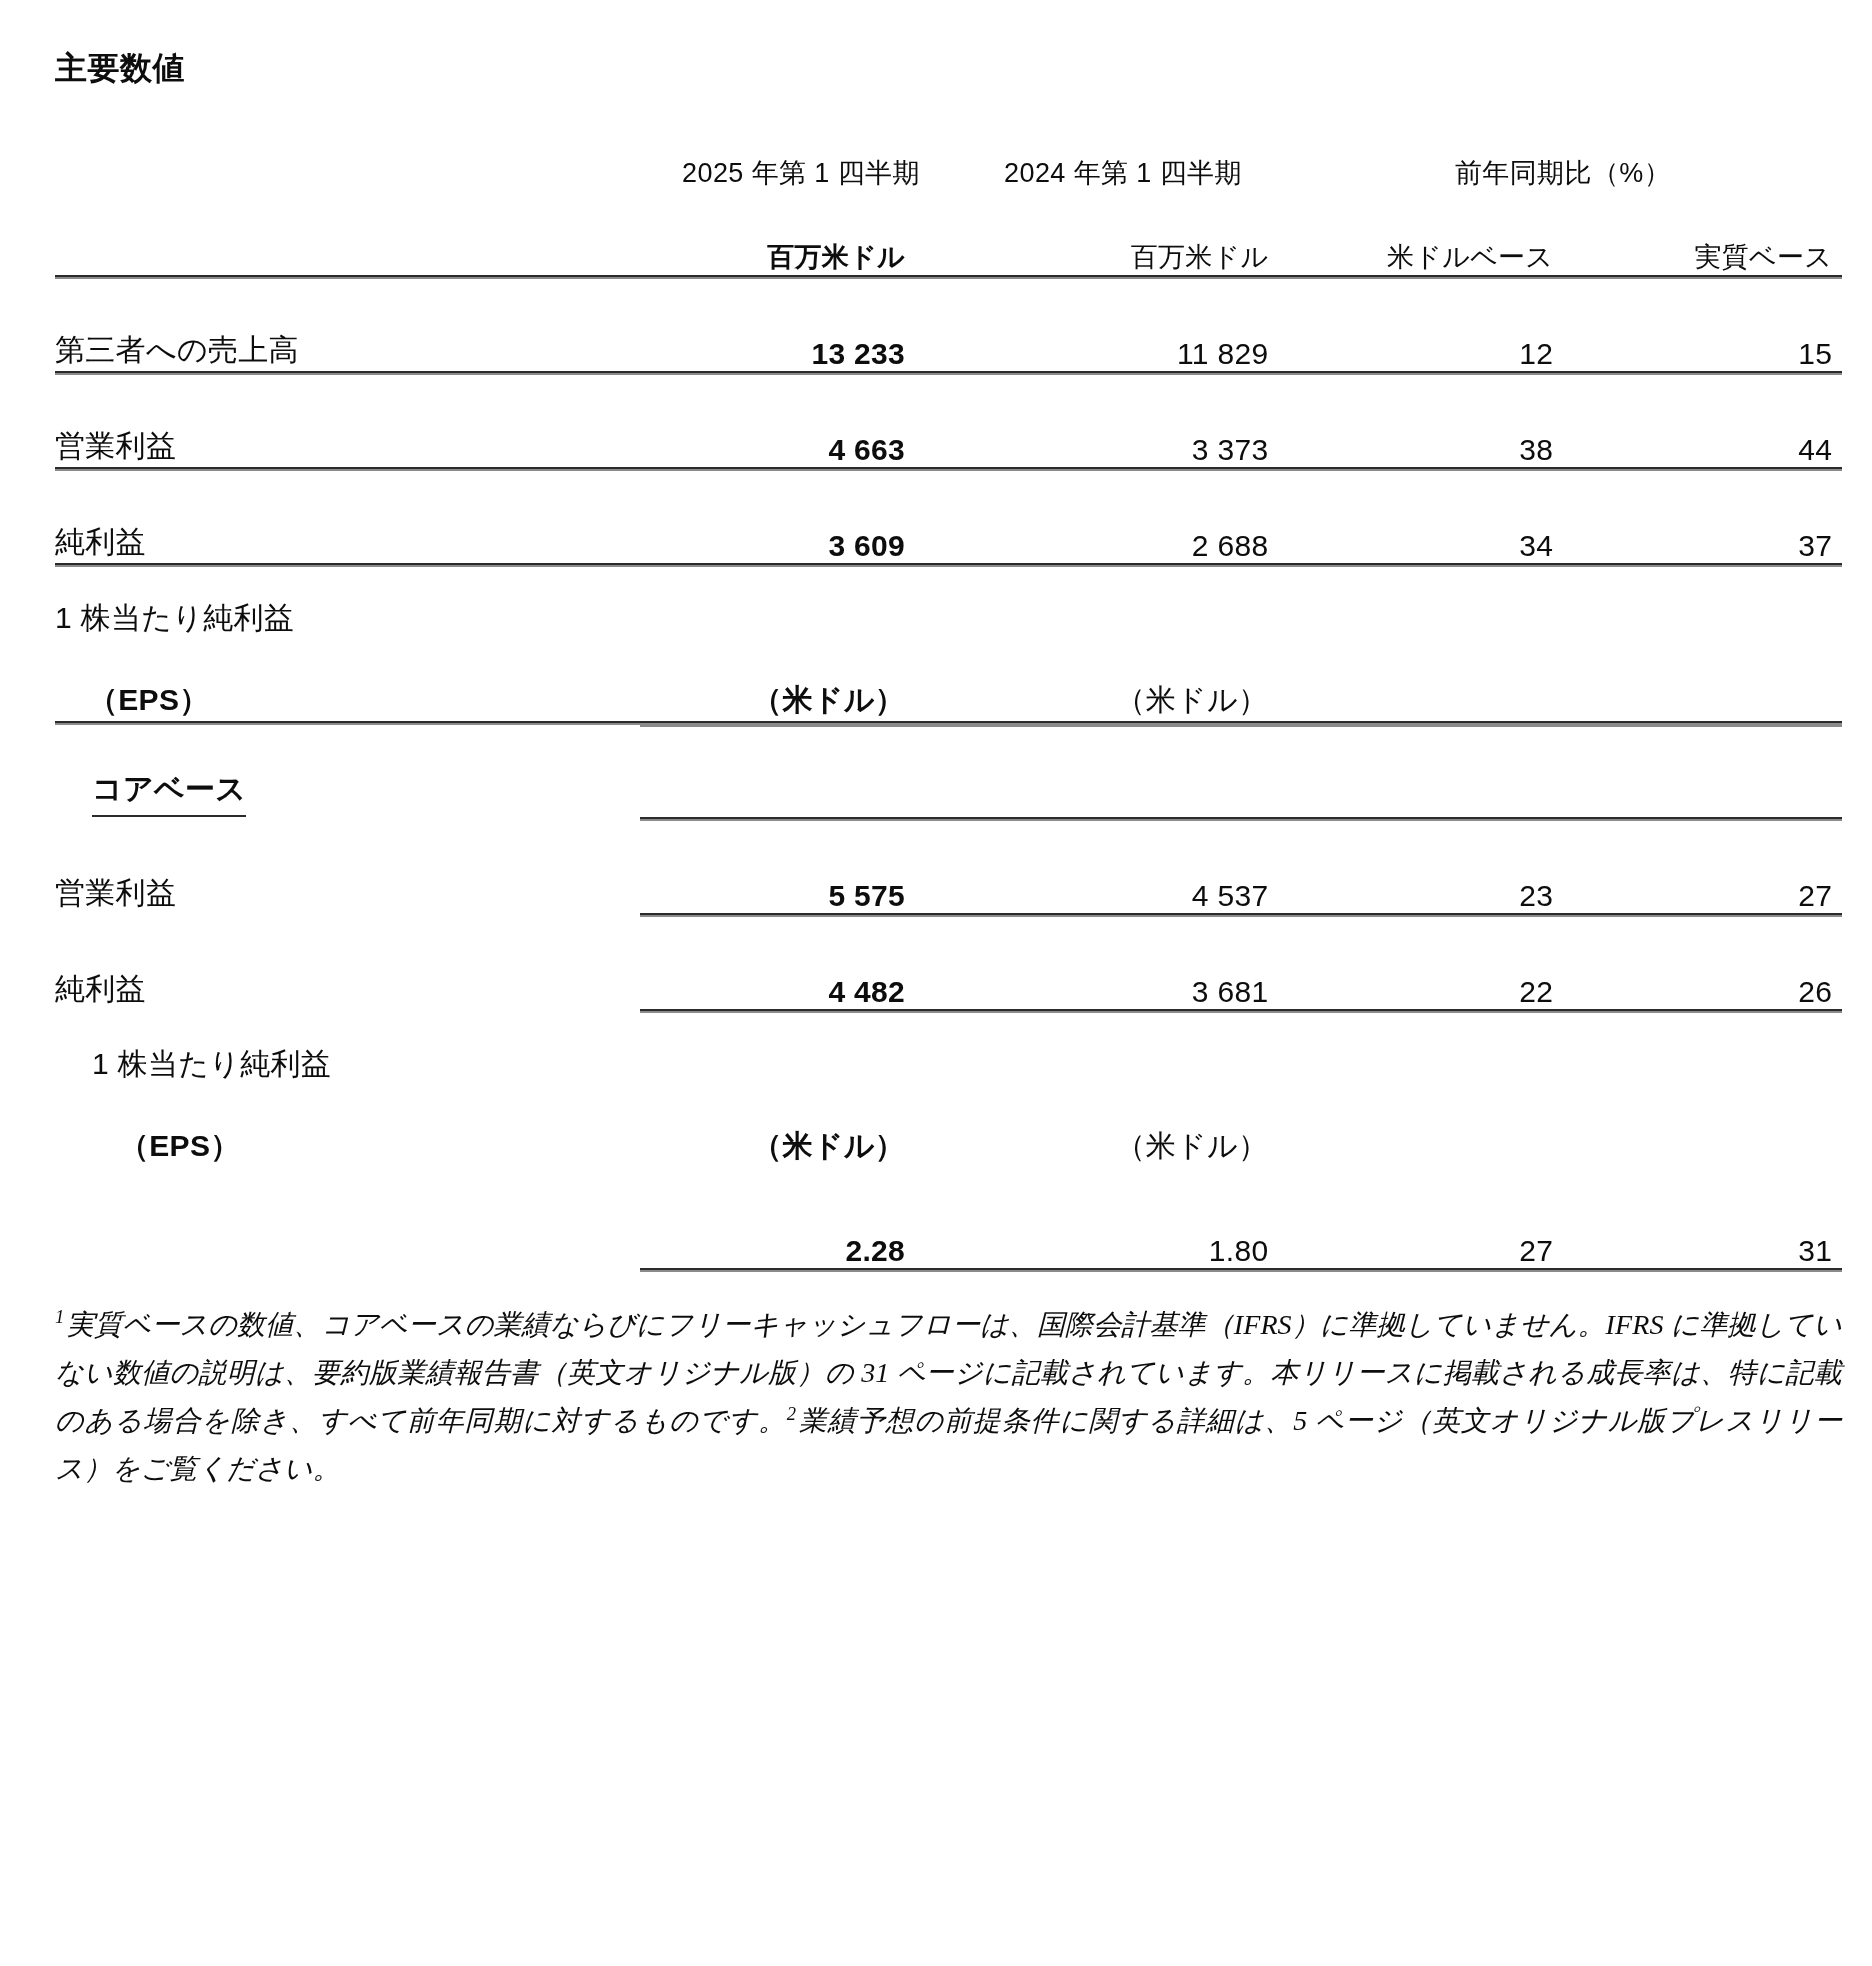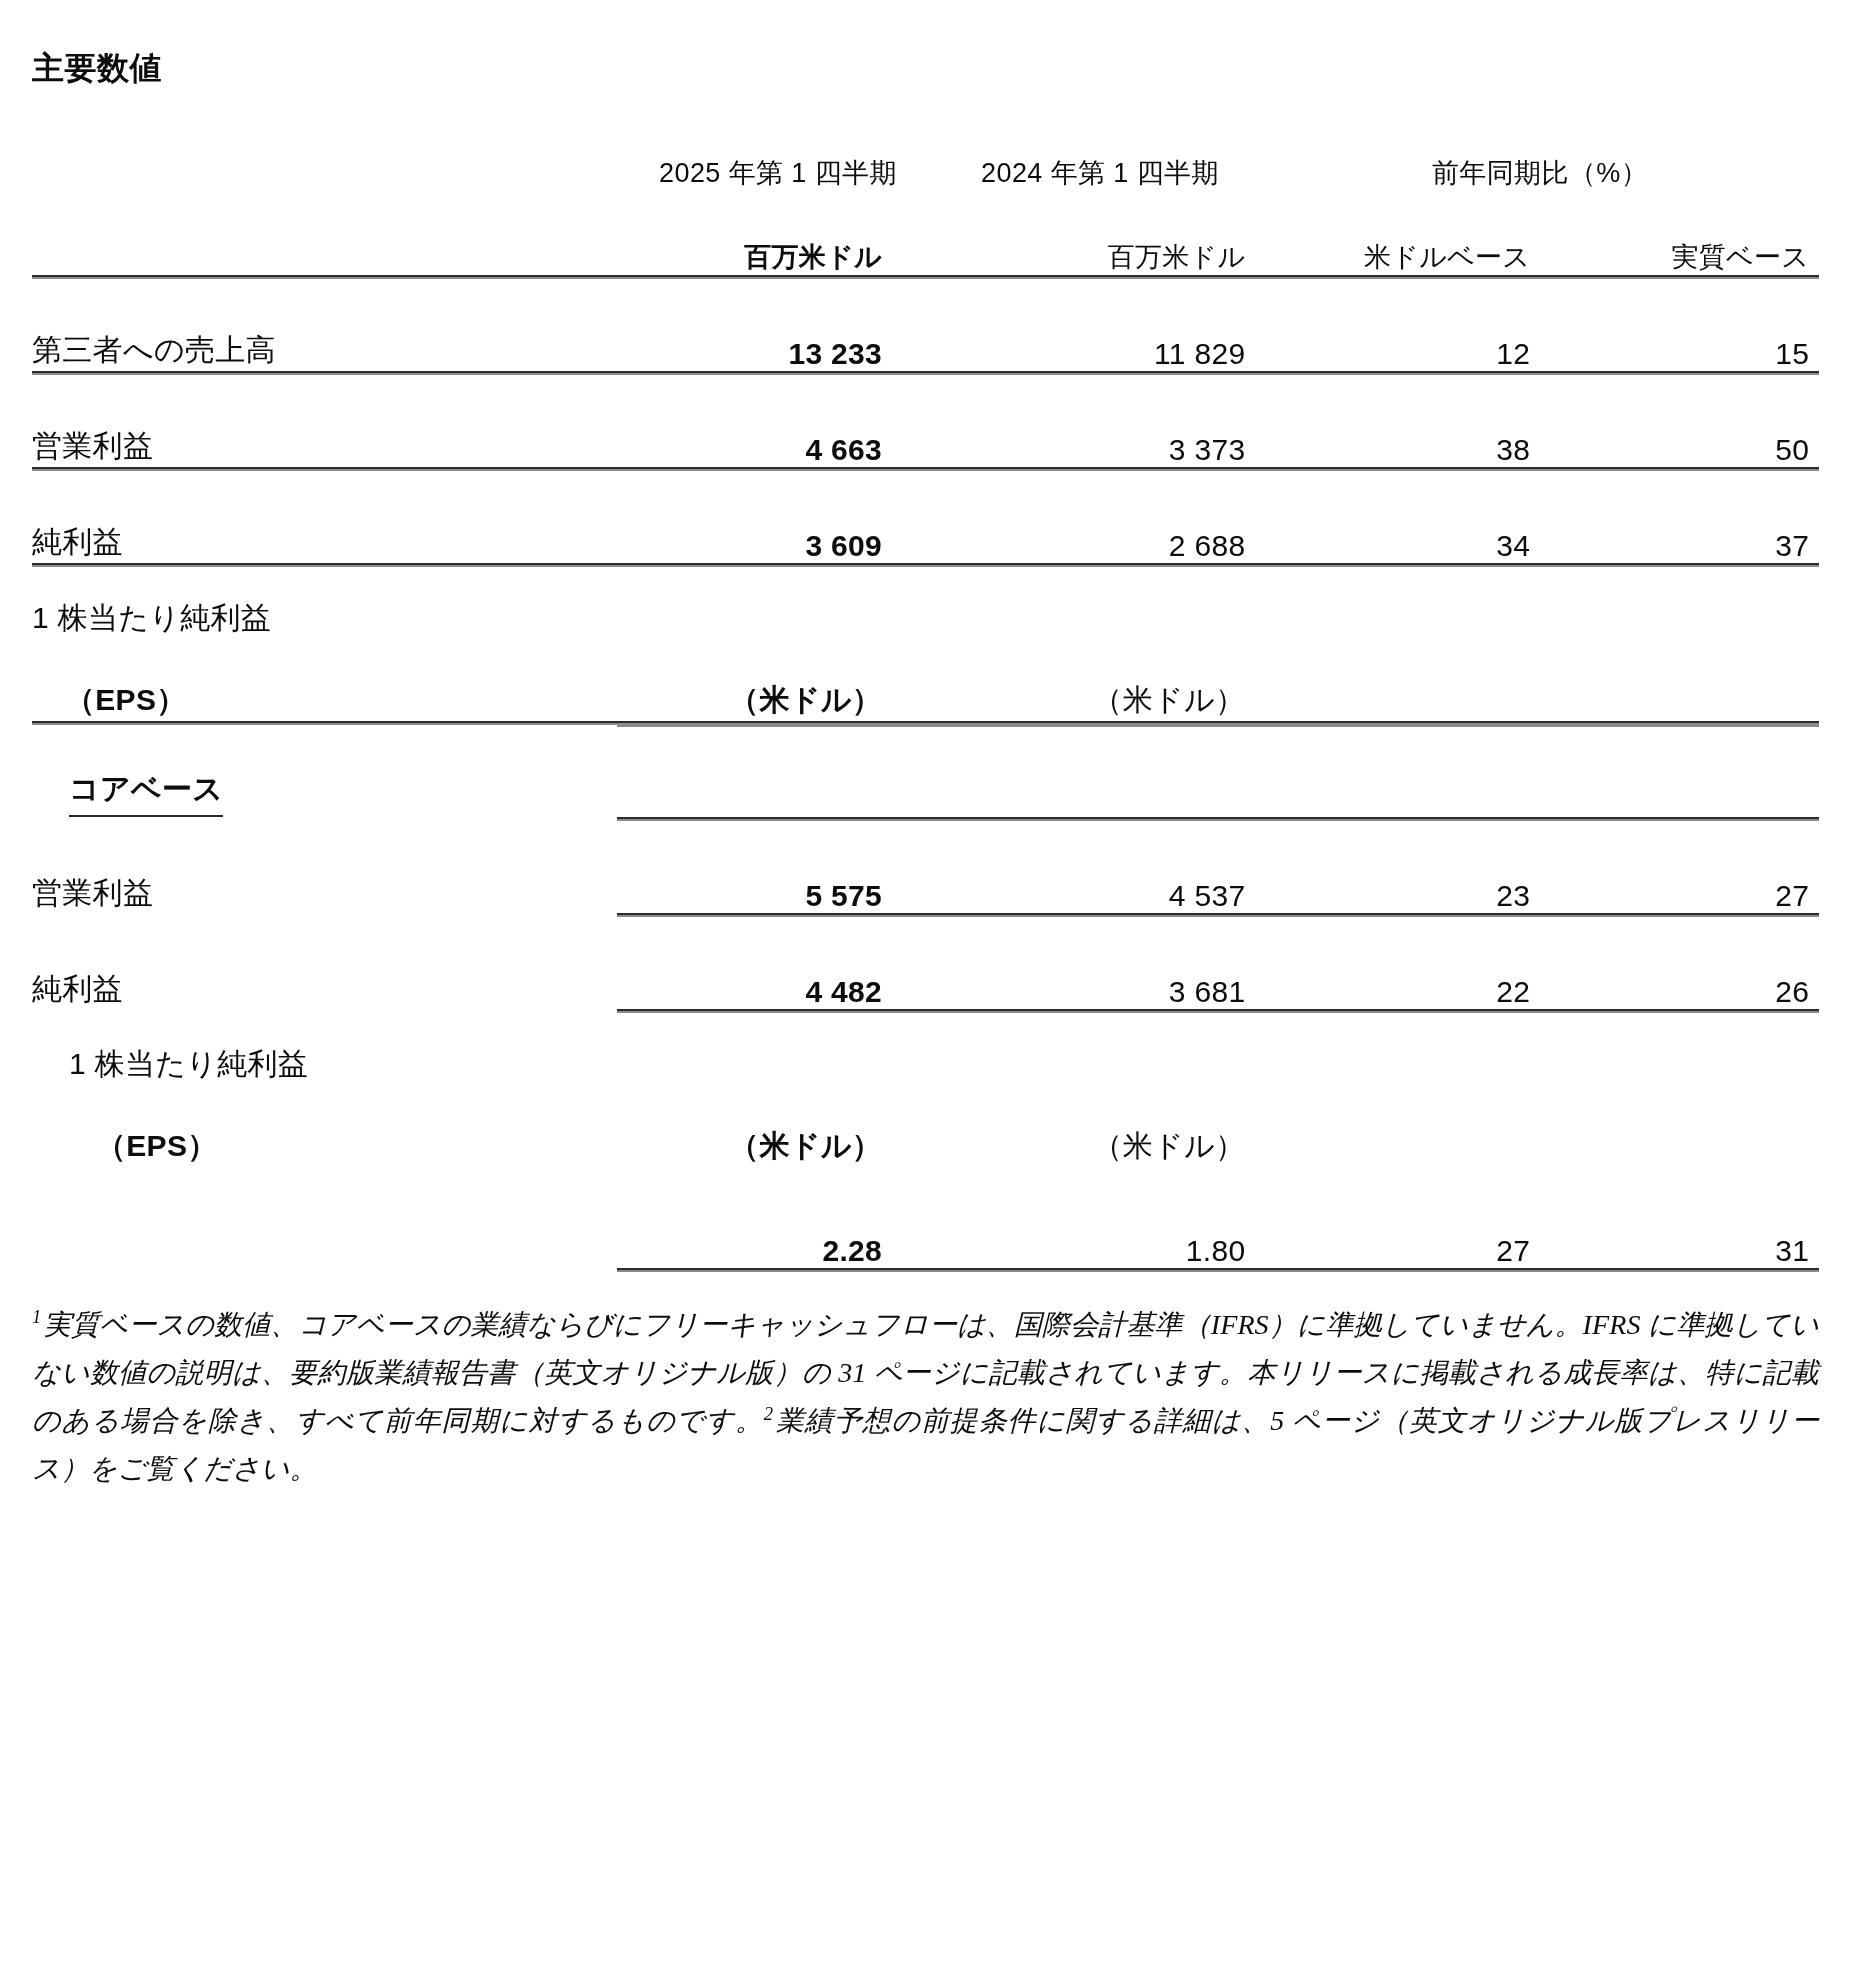--- a/index.html
+++ b/index.html
@@ -12,21 +12,21 @@
     height: 1966px;
     font-family: "Liberation Sans", "DejaVu Sans", sans-serif;
     color: #0d0d0d;
     -webkit-font-smoothing: antialiased;
   }
   .page {
     position: relative;
     width: 1872px;
     height: 1966px;
     box-sizing: border-box;
-    padding: 0 32px;
+    padding: 0 55px;
   }
 
   
   .doc-title {
     font-size: 32px;
     font-weight: bold;
     letter-spacing: 0.5px;
     padding-top: 49px;
     padding-bottom: 9.8px;
     line-height: 1.2;
@@ -231,21 +231,21 @@
 
       <tr class="rule">
           <td colspan="5"></td>
         </tr>
 
       <tr class="row">
         <td class="label">営業利益</td>
         <td class="num cur">4 663</td>
         <td class="num prev">3 373</td>
         <td class="num usd">38</td>
-        <td class="num cc">50</td>
+        <td class="num cc">44</td>
       </tr>
 
       <tr class="rule">
           <td colspan="5"></td>
         </tr>
 
       <tr class="row">
         <td class="label">純利益</td>
         <td class="num cur">3 609</td>
         <td class="num prev">2 688</td>

